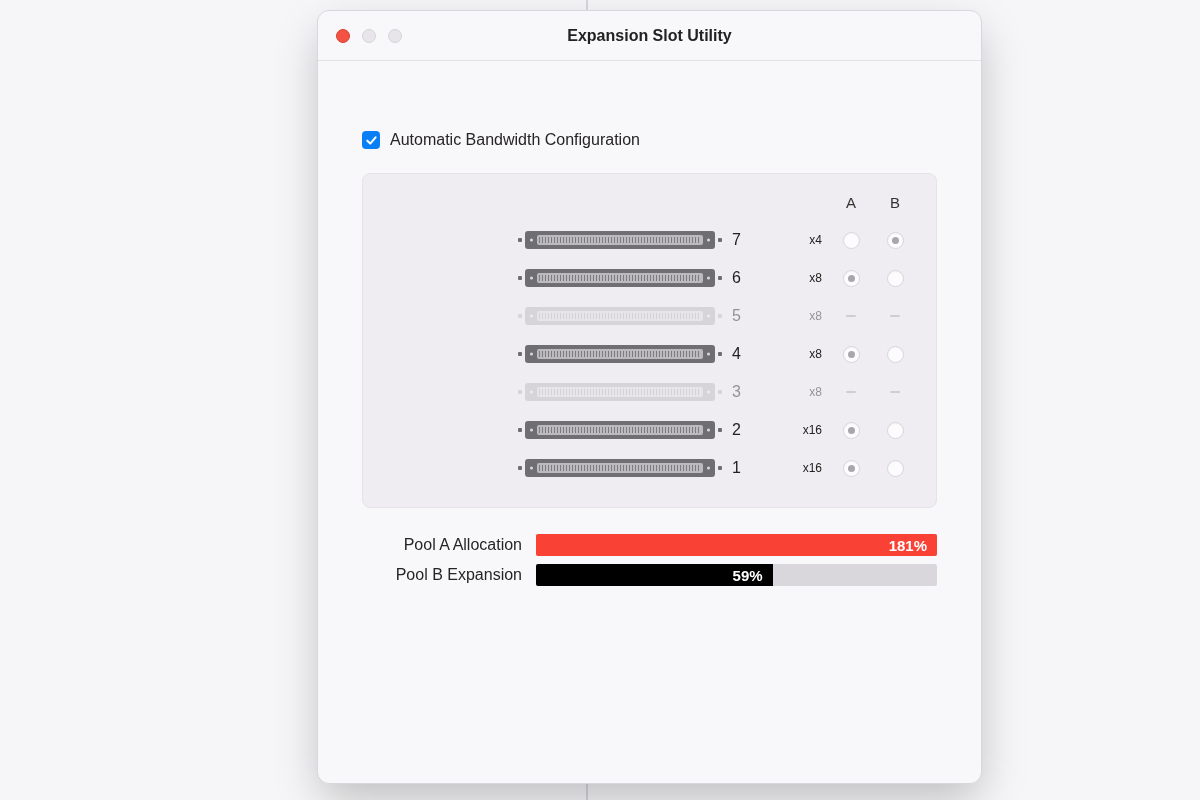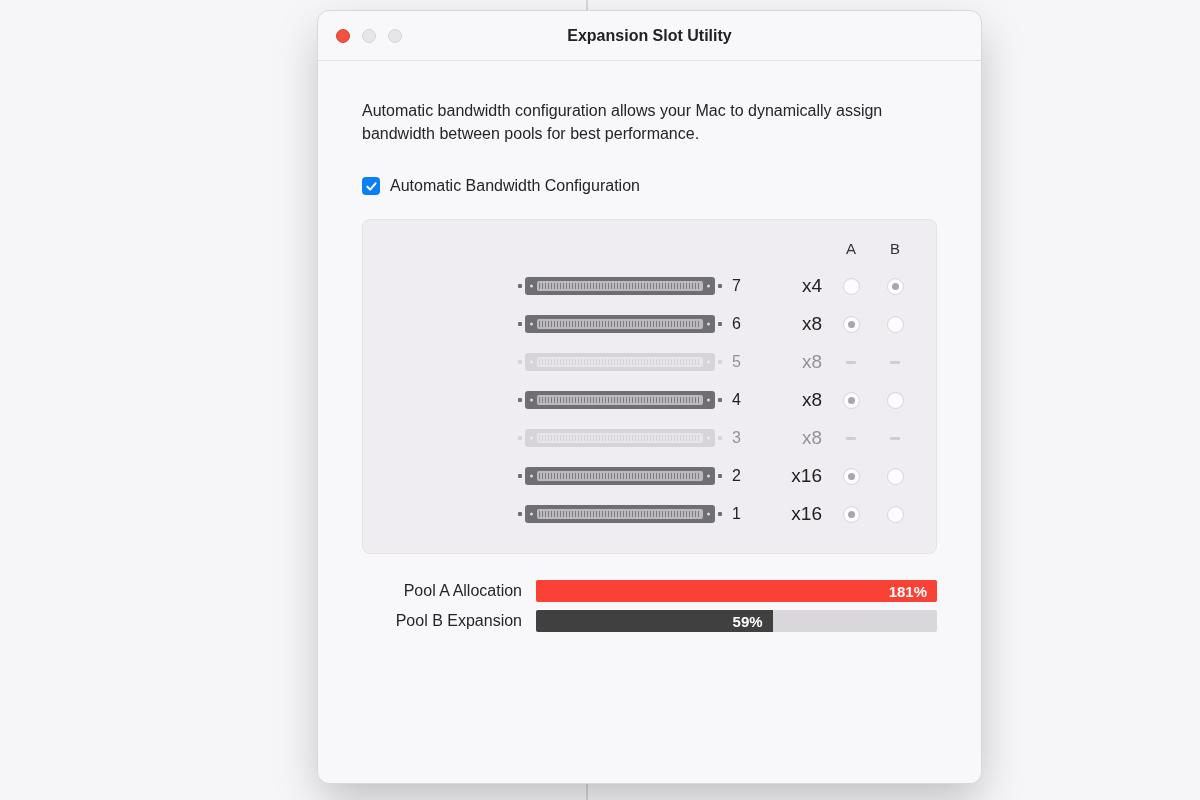--- a/index.html
+++ b/index.html
@@ -101,21 +101,21 @@
   .slots-header .ha, .slots-header .hb { text-align: center; }
   .slot-row {
     display: grid;
     grid-template-columns: 1fr 30px 52px 34px 34px;
     align-items: center;
     column-gap: 10px;
     height: 38px;
   }
   .slot-row.disabled { opacity: 0.45; }
   .slot-num { font-size: 16px; color: #222; text-align: left;}
-  .slot-speed { font-size: 19px; color: #222; text-align: right; padding-right: 2px; }
+  .slot-speed { font-size: 12px; color: #222; text-align: right; padding-right: 2px; }
 
   .slot-graphic {
     display: flex; justify-content: flex-end; align-items: center; height: 22px;
   }
   .conn {
     height: 18px;
     border-radius: 3px;
     background: #6f6e72;
     position: relative;
     display: flex; align-items: center;
@@ -203,21 +203,20 @@
   <div class="titlebar">
     <div class="traffic">
       <div class="dot dot-close"></div>
       <div class="dot dot-min"></div>
       <div class="dot dot-max"></div>
     </div>
     <div class="title">Expansion Slot Utility</div>
   </div>
 
   <div class="content">
-    <p class="desc">Automatic bandwidth configuration allows your Mac to dynamically assign bandwidth between pools for best performance.</p>
 
     <div class="checkbox-row">
       <div class="checkbox">
         <svg viewBox="0 0 14 14">
           <path d="M2.5 7.2 L5.6 10.3 L11.4 3.6" fill="none" stroke="#fff" stroke-width="2.2" stroke-linecap="round" stroke-linejoin="round"></path>
         </svg>
       </div>
       <span class="checkbox-label">Automatic Bandwidth Configuration</span>
     </div>
 
@@ -402,21 +401,21 @@
         <span class="pool-label">Pool A Allocation</span>
         <div class="bar">
           <div class="fill fill-a" style="width: 100%; background: rgb(249, 66, 53);">
             <span>181%</span>
           </div>
         </div>
       </div>
       <div class="pool-row">
         <span class="pool-label">Pool B Expansion</span>
         <div class="bar">
-          <div class="fill fill-b" style="width: 59%; background: #404040;">
+          <div class="fill fill-b" style="width: 59%; background: #000000;">
             <span>59%</span>
           </div>
         </div>
       </div>
     </div>
 
   </div>
 </div>
 
 </body></html>

